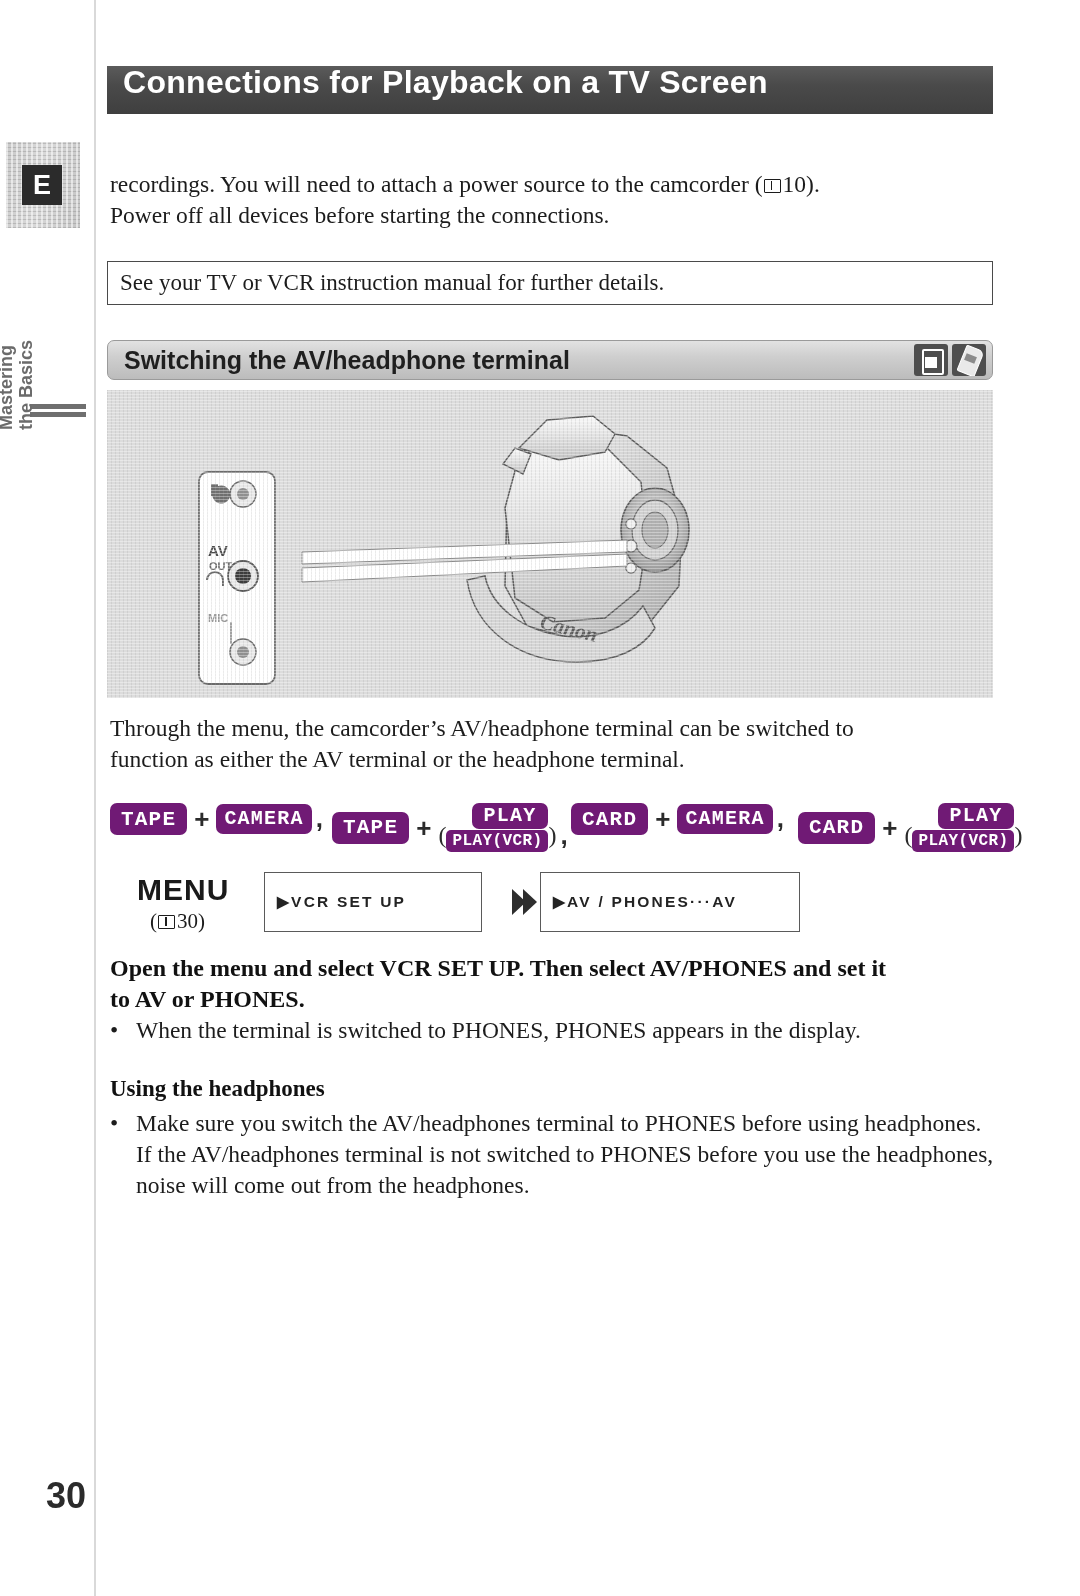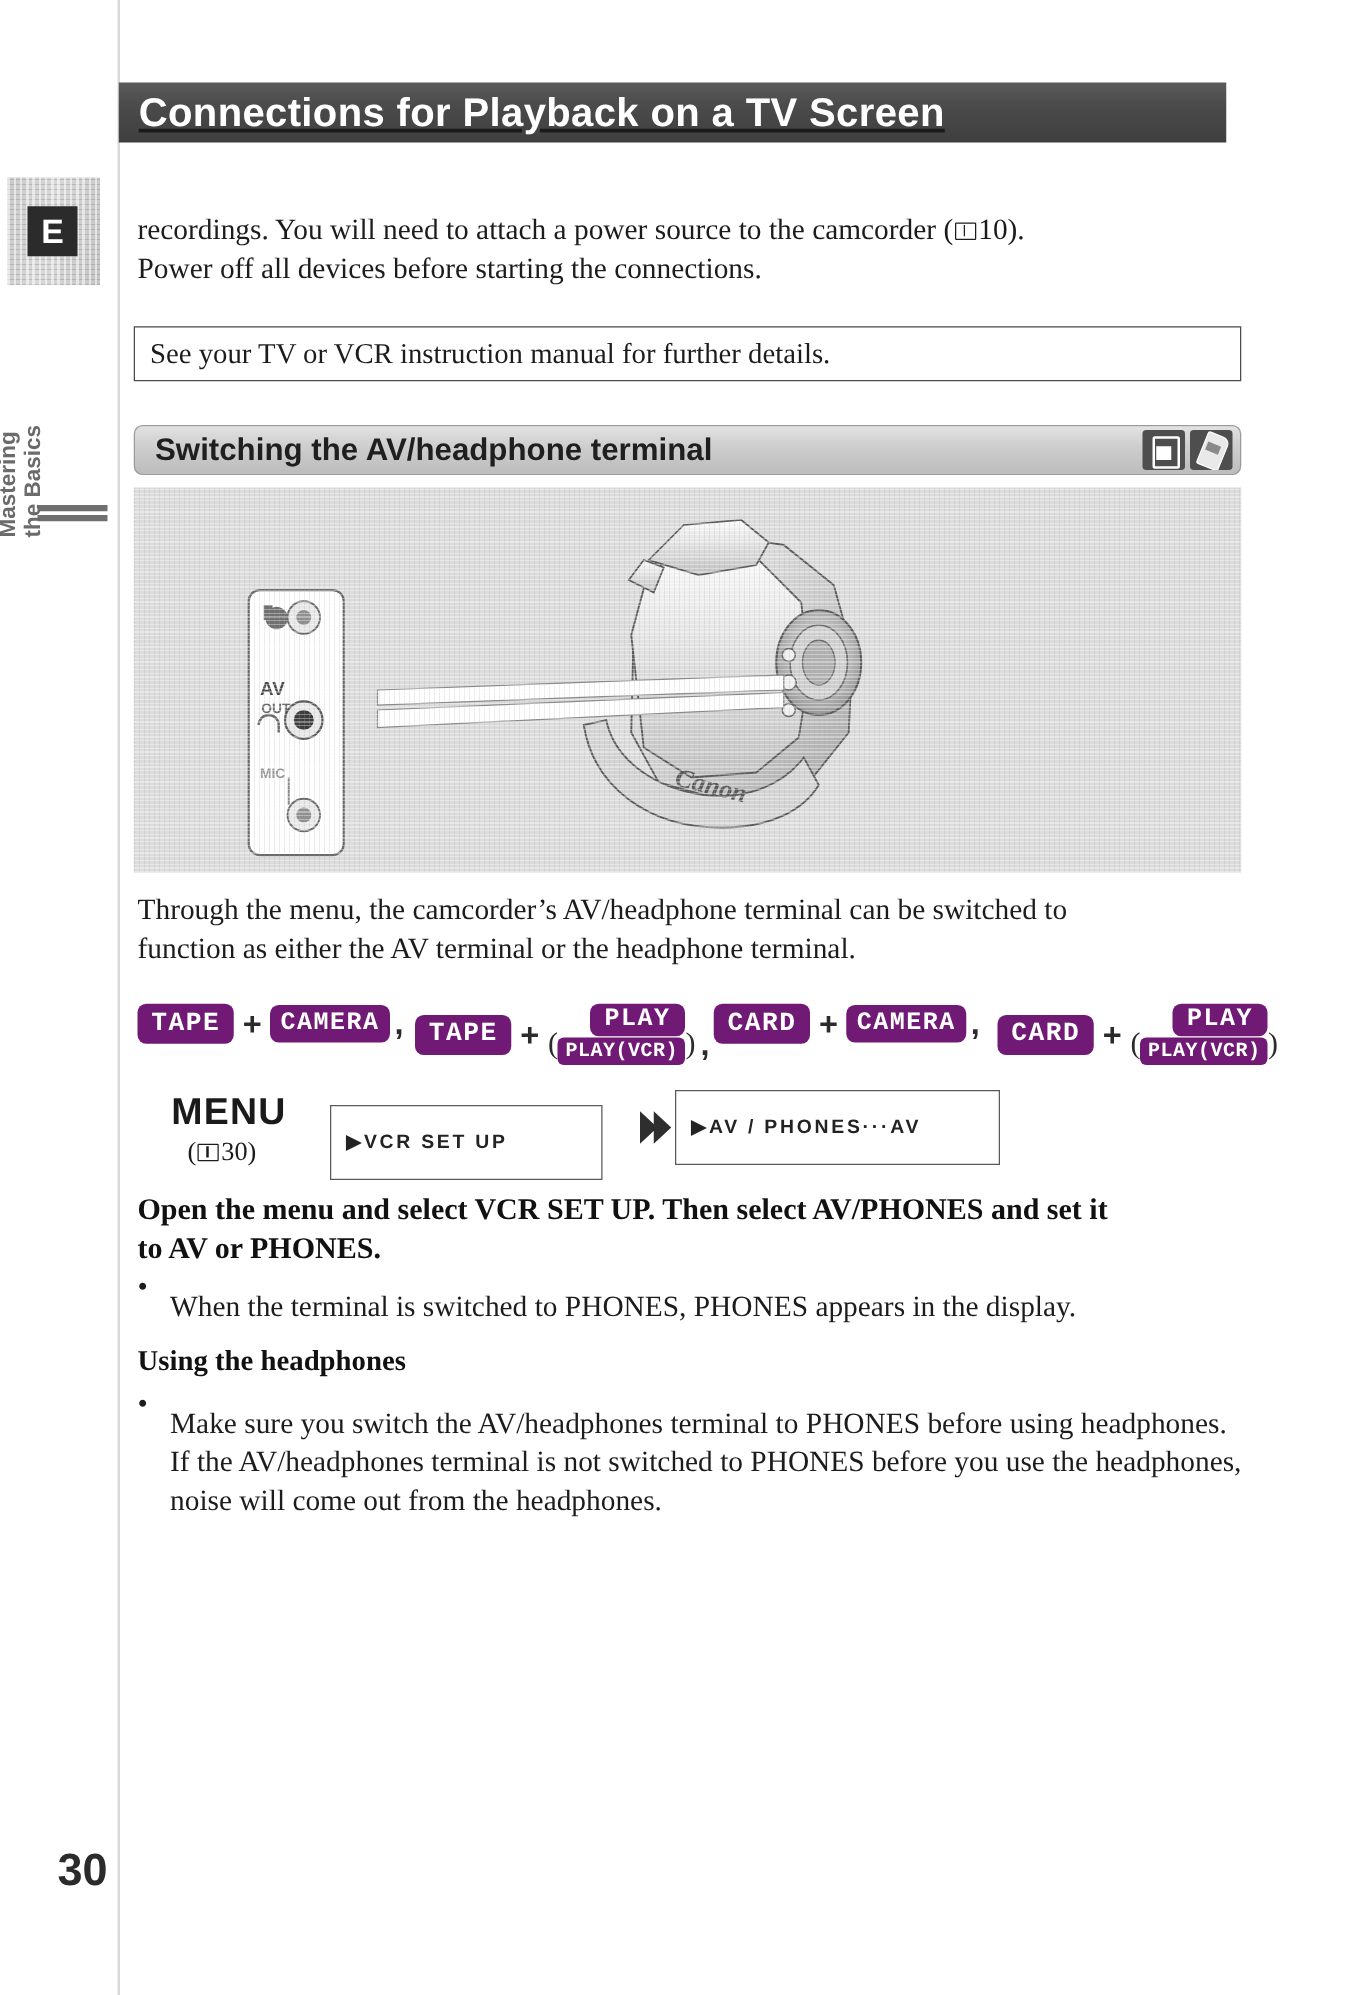--- a/index.html
+++ b/index.html
@@ -44,23 +44,23 @@
   #side-title{
     position:absolute;left:-4px;top:430px;width:140px;
     transform:rotate(-90deg);transform-origin:left top;
     font-family:"Liberation Sans", sans-serif;font-weight:bold;
     font-size:18px;color:#6b6b6b;letter-spacing:0px;line-height:1.12;
     white-space:nowrap;
   }
   #side-title .l2{display:block;}
 
   #chapter-bar{
-    position:absolute;left:95px;top:66px;width:886px;height:48px;
+    position:absolute;left:107px;top:66px;width:886px;height:48px;
     background:linear-gradient(180deg,#5b5b5b 0%,#4a4a4a 40%,#3f3f3f 100%);
-    display:flex;align-items:center;text-decoration:underline;
+    display:flex;align-items:flex-start;
   }
   #chapter-bar .txt{
     font-family:"Liberation Sans", sans-serif;font-weight:bold;
     font-size:32px;color:#ffffff;letter-spacing:.3px;
     padding-left:16px;line-height:1;
   }
 
   .para{
     position:absolute;font-size:23.5px;line-height:31px;color:#1c1c1c;
     font-family:"Liberation Serif", serif;
@@ -175,38 +175,38 @@
     font-size:21px;color:#1c1c1c;font-family:"Liberation Serif", serif;
   }
   .mbox{
     position:absolute;border:1.5px solid #5a5a5a;background:#ffffff;
     display:flex;align-items:center;box-sizing:border-box;
   }
   .mbox .mtxt{
     font-family:"Liberation Sans", sans-serif;font-size:15.5px;font-weight:bold;
     color:#232323;letter-spacing:2.2px;padding-left:12px;line-height:1;
   }
-  #mbox1{left:154px;top:0;width:218px;height:60px;margin-top:12px;}
+  #mbox1{left:154px;top:0;width:218px;height:60px;}
   #mbox2{left:430px;top:0;width:260px;height:60px;}
   #flow-arrow{
     position:absolute;left:400px;top:14px;width:30px;height:32px;
   }
 
   
   #instr{
     position:absolute;left:110px;top:953px;width:880px;
     font-family:"Liberation Serif", serif;font-weight:bold;
     font-size:24px;line-height:31px;color:#111;
   }
   .bullet{
     position:absolute;font-size:23.5px;line-height:31px;color:#1c1c1c;
     font-family:"Liberation Serif", serif;
   }
   .bullet .dot{position:absolute;left:0;top:0;}
-  .bullet .bt{display:block;padding-left:26px;margin-top:16px;}
+  .bullet .bt{display:block;padding-left:26px;}
   #b1{left:110px;top:1015px;width:880px;}
   #sub-head{
     position:absolute;left:110px;top:1076px;
     font-family:"Liberation Serif", serif;font-weight:bold;font-size:23px;color:#111;
   }
   #b2{left:110px;top:1108px;width:885px;}
 
   #page-no{
     position:absolute;left:46px;top:1478px;
     font-family:"Liberation Sans", sans-serif;font-weight:bold;font-size:36px;

